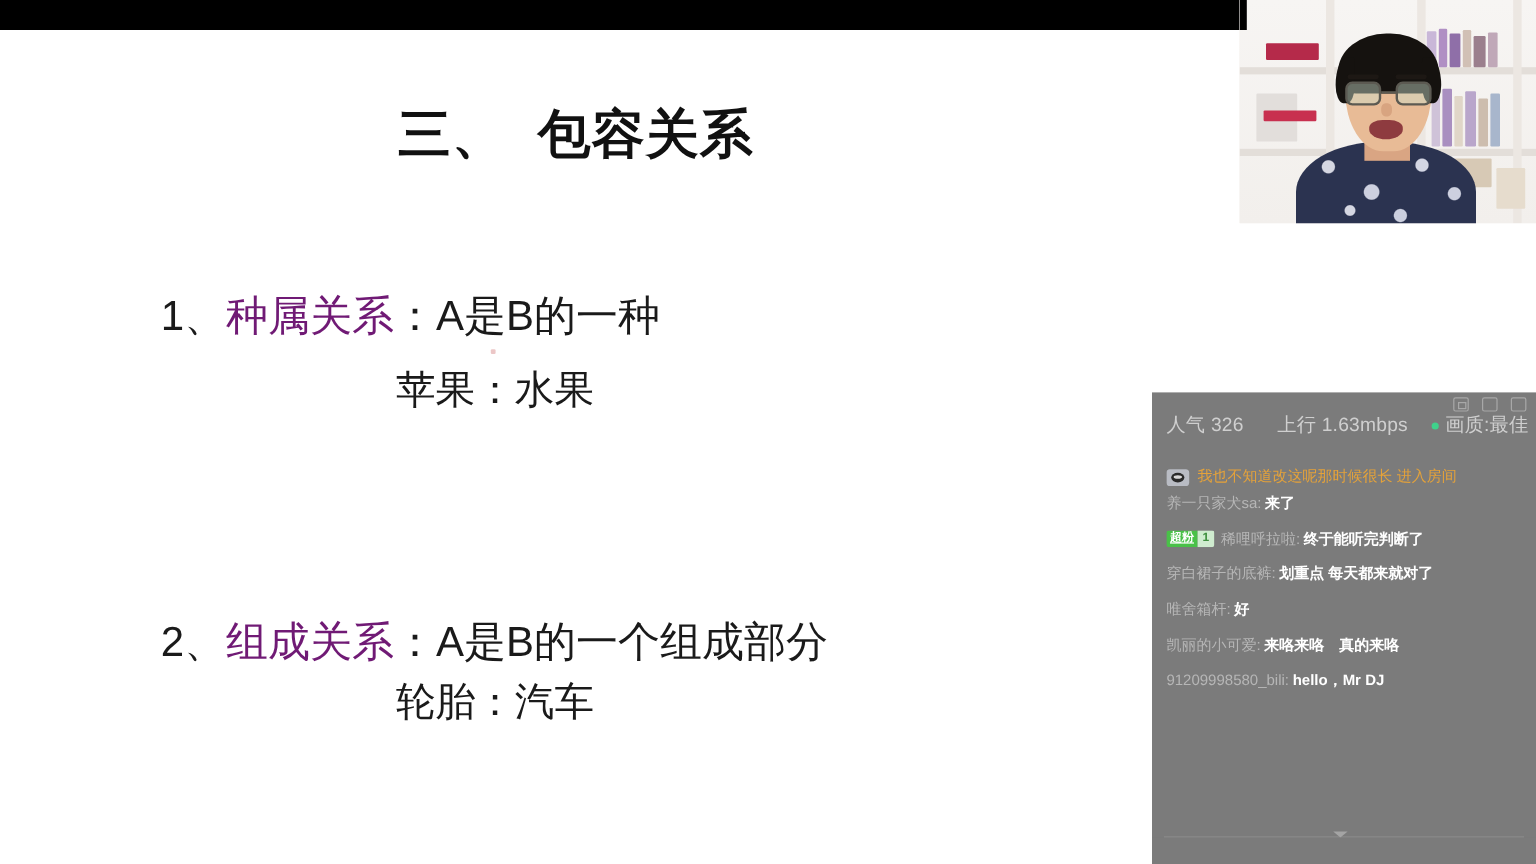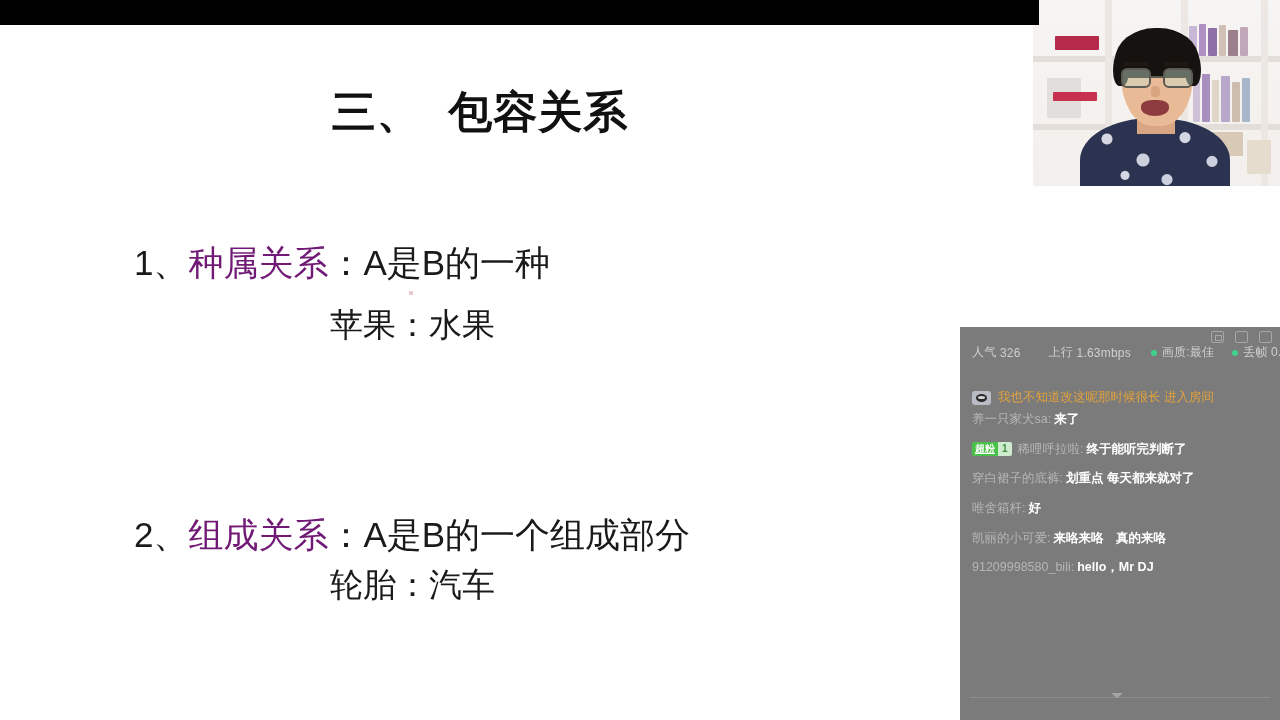--- a/index.html
+++ b/index.html
@@ -158,21 +158,21 @@
     border:1.2px solid #e6e6e6;
   }
   #chat-panel-icons .pico.win:after{
     content:""; position:absolute;
   }
 
   #stream-status{
     position:absolute; left:12px; top:17px; width:300px;
     display:flex; align-items:center;
     white-space:nowrap;
-    font-size:12px; color:#cfcfcf; letter-spacing:.2px;
+    font-size:16px; color:#cfcfcf; letter-spacing:.2px;
   }
   #stream-status .grp{ display:flex; align-items:center; }
   #stream-status .popularity{ margin-right:28px; }
   #stream-status .uplink{ margin-right:20px; }
   #stream-status .dot{
     display:inline-block; width:6px; height:6px; border-radius:50%;
     background:#3fd18b; margin-right:5px;
   }
   #stream-status .quality{ margin-right:18px;text-align:center; }
 

